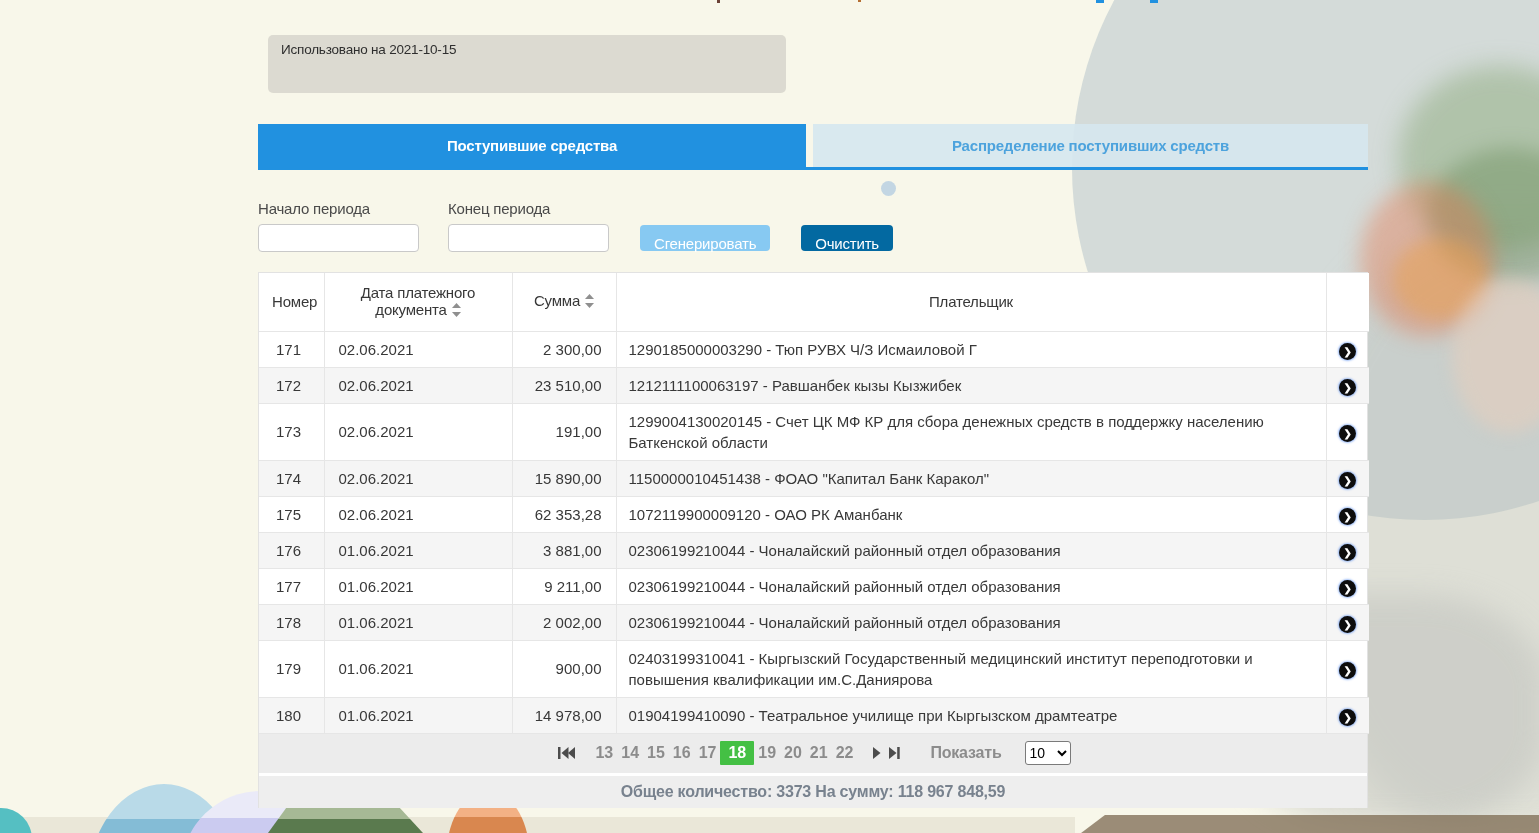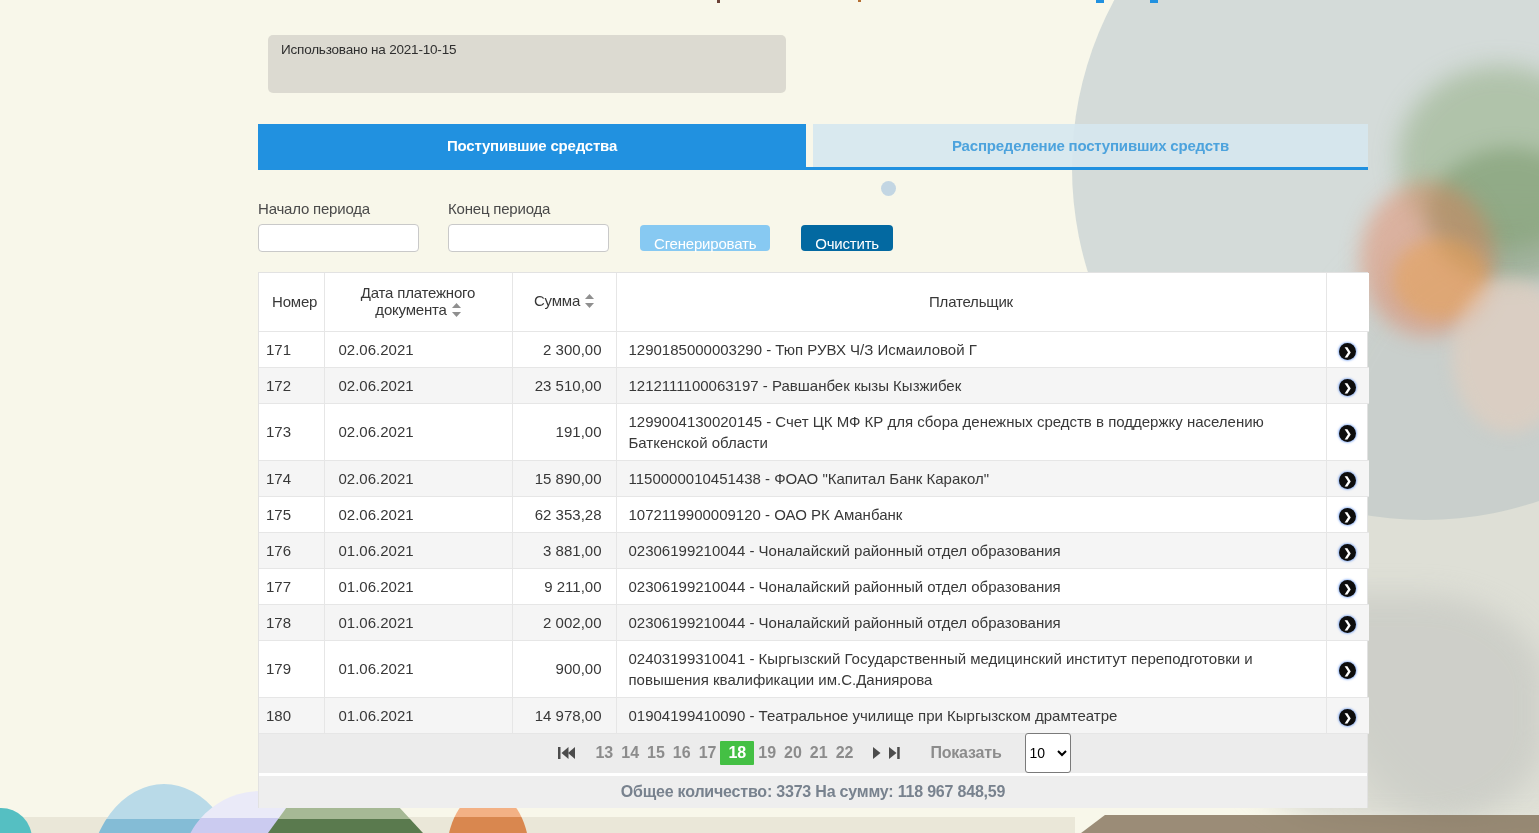--- a/index.html
+++ b/index.html
@@ -64,37 +64,37 @@
   table.data{width:100%;border-collapse:collapse;table-layout:fixed;font-size:15px;color:#383838;}
   table.data th, table.data td{border-bottom:1px solid #e6e6e6;border-right:1px solid #e6e6e6;box-sizing:border-box;}
   table.data th:last-child, table.data td:last-child{border-right:none;}
   thead th{height:58px;font-weight:normal;text-align:center;background:#fff;letter-spacing:-0.2px;}
   th.col-num{width:65px;text-align:left;padding-left:13px;}
   th.col-date{width:188px;}
   th.col-amount{width:104px;}
   th.col-payer{width:710px;}
   th.col-action{width:43px;}
   tbody td{padding:7px 12px;line-height:21px;}
-  tbody td.c-num{padding-left:7px;}
+  tbody td.c-num{padding-left:17px;}
   tbody td.c-date{white-space:nowrap;padding-left:14px;}
   tbody td.c-amount{text-align:right;white-space:nowrap;padding-right:14px;}
   tbody tr:nth-child(even){background:#f5f5f5;}
   td.c-action{text-align:center;}
   .go-icon{display:inline-flex;width:17px;height:17px;border-radius:50%;background:#0d0d0d;
     color:#fff;font-size:10px;font-weight:bold;align-items:center;justify-content:center;
     box-shadow:0 0 2px 1px rgba(70,130,240,0.55);cursor:pointer;}
   .sort-icon{display:inline-block;vertical-align:-2px;margin-left:5px;}
 
   .pagination-bar{height:39px;background:#ececec;display:flex;align-items:center;justify-content:center;
     gap:13px;font-size:16px;font-weight:bold;color:#8c8c8c;}
   .page-num{cursor:pointer;padding:3px 4px;}
   .page-num.active{background:#44c044;color:#fff;border-radius:1px;padding:3px 8px;}
   .pager-icon{display:inline-flex;align-items:center;cursor:pointer;margin:0 3px;}
   .show-label{margin-left:14px;letter-spacing:-0.2px;}
-  .page-size{margin-left:10px;width:46px;height:40px;border:1px solid #7a7a7a;border-radius:3px;
+  .page-size{margin-left:10px;width:46px;height:24px;border:1px solid #7a7a7a;border-radius:3px;
     background:#fff;font-size:14px;font-family:inherit;}
 
   .footer-bar{height:32px;margin-top:3px;background:#eeeeee;display:flex;align-items:center;justify-content:center;
     font-size:16px;font-weight:bold;color:#78828e;letter-spacing:-0.2px;}
 </style>
 </head>
 <body>
 
 <div id="bg-art">
   <div class="blob" id="circle-big"></div>

